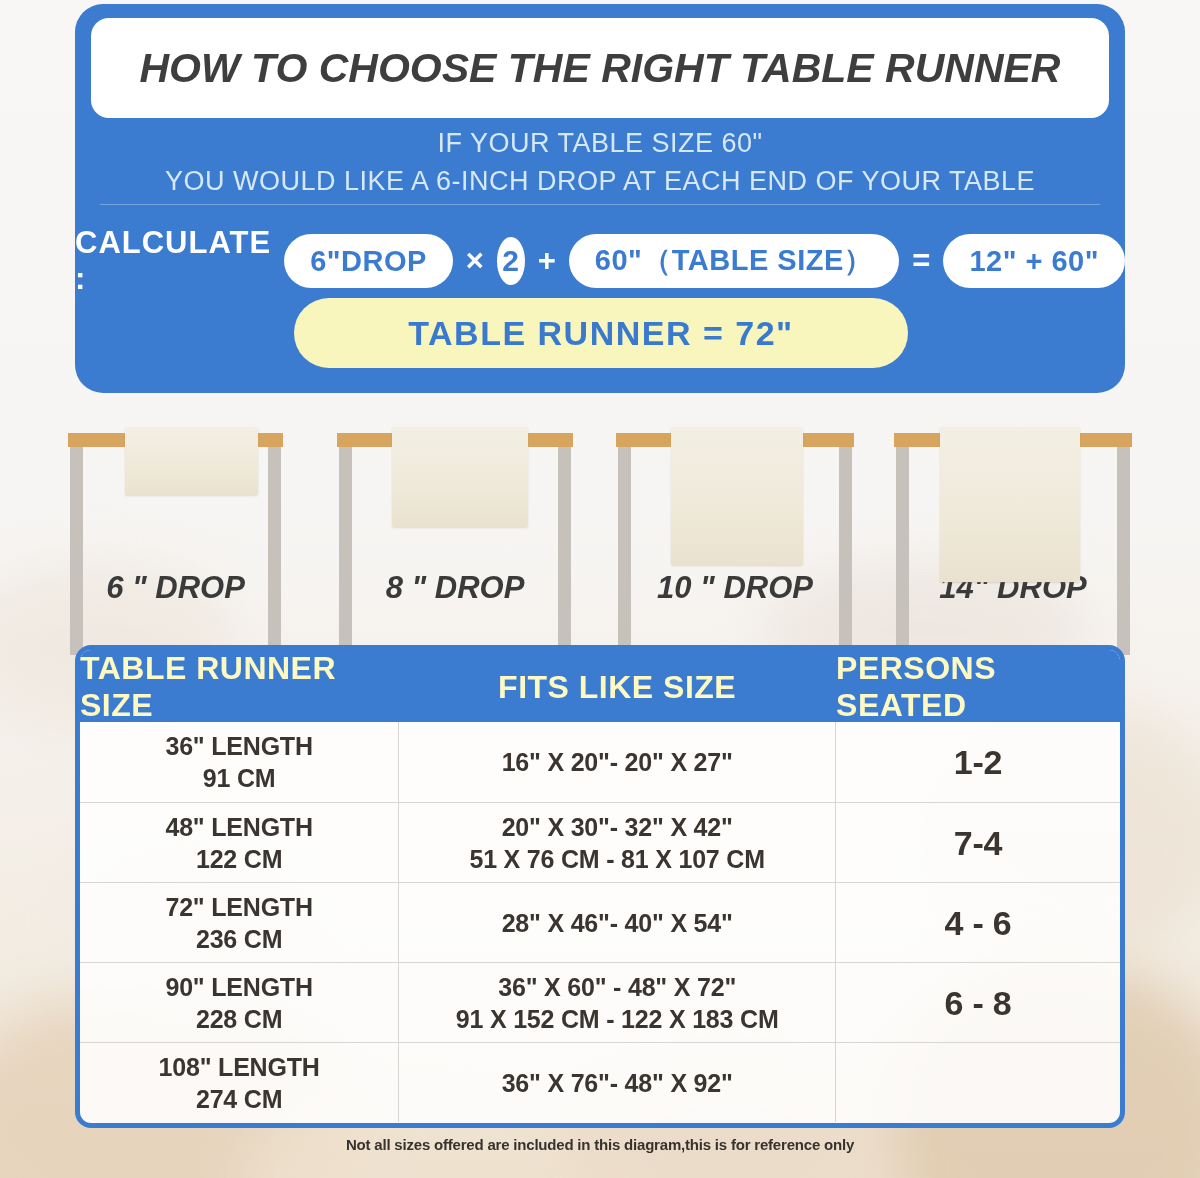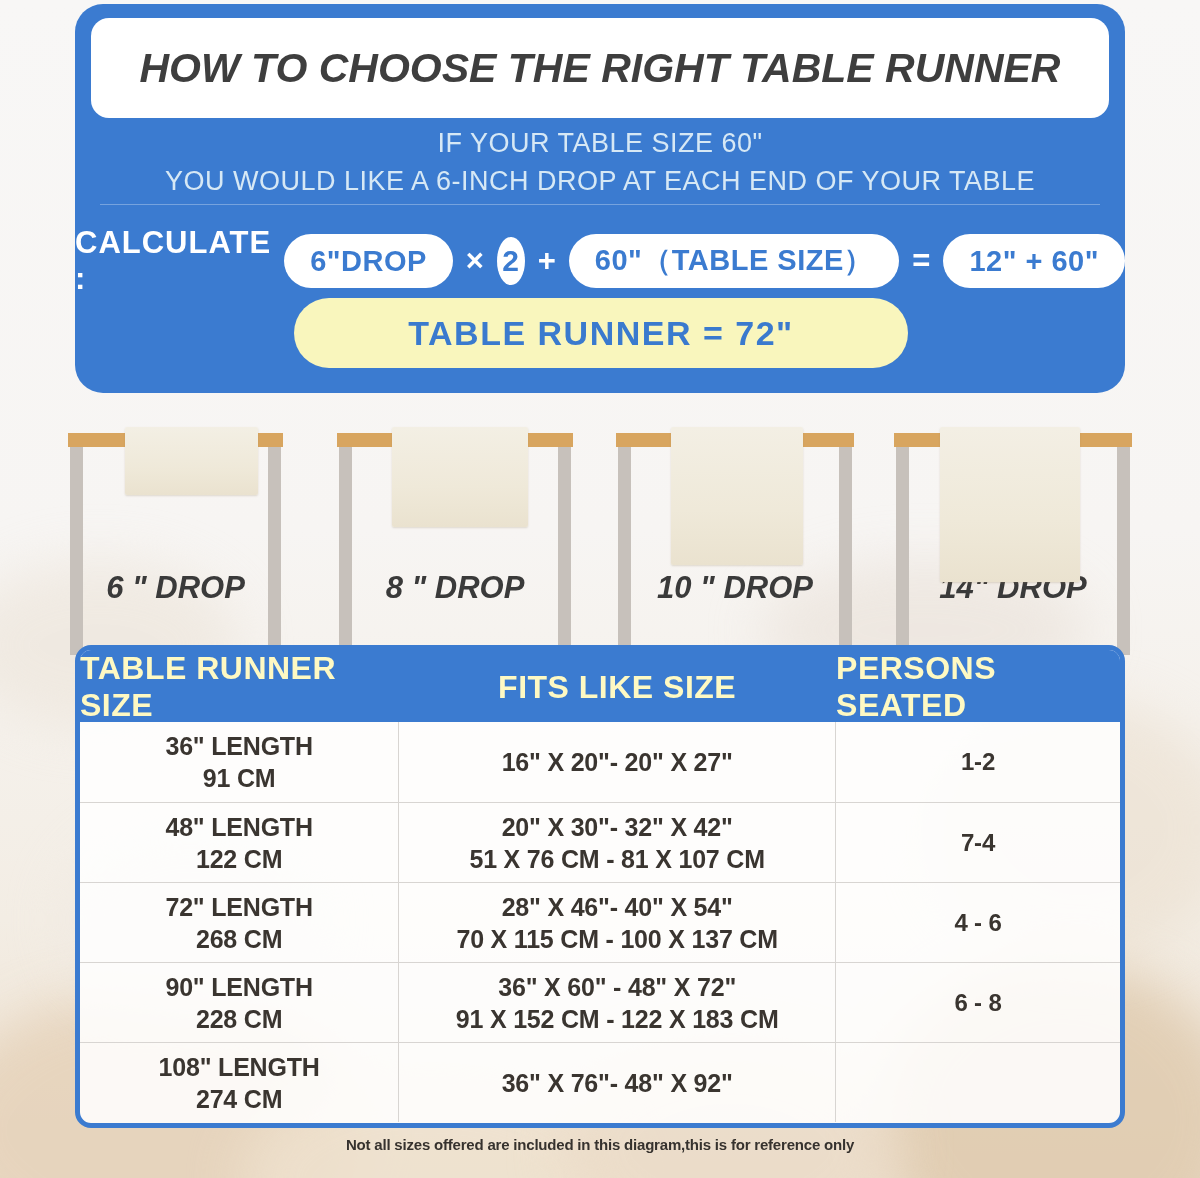--- a/index.html
+++ b/index.html
@@ -65,21 +65,21 @@
                background:rgba(255,255,255,.86); }
   .thead{ display:grid; grid-template-columns:30.6% 42.1% 27.3%; background:#3b7bd0; height:72px; }
   .thead .th{ display:flex; align-items:center; justify-content:center; color:#fef9c3;
               font-size:32px; font-weight:bold; letter-spacing:.5px; }
   .trow{ display:grid; grid-template-columns:30.6% 42.1% 27.3%; height:80px; }
   .trow + .trow{ border-top:1px solid #d8d5d2; }
   .td{ display:flex; flex-direction:column; align-items:center; justify-content:center;
        color:#3a3530; font-size:25px; font-weight:bold; line-height:32px; letter-spacing:-.2px;
        text-align:center; white-space:nowrap; }
   .td.mid{ border-left:1px solid #d8d5d2; border-right:1px solid #d8d5d2; }
-  .td.persons{ font-size:24px; }
+  .td.persons{ font-size:34px; }
 
   .footer-note{ position:absolute; left:0; right:0; top:1136px; text-align:center;
                 font-size:15px; font-weight:bold; color:#36322e; letter-spacing:-.2px; }
 </style>
 </head>
 <body>
 
 <div class="stage">
 
   <div class="blob b1"></div>
@@ -168,25 +168,24 @@
       <div class="td mid">
         <div>20" X 30"- 32" X 42"</div>
         <div>51 X 76 CM - 81 X 107 CM</div>
       </div>
       <div class="td persons">7-4</div>
     </div>
 
     <div class="trow">
       <div class="td">
         <div>72" LENGTH</div>
-        <div>268 CM</div>
+        <div>236 CM</div>
       </div>
       <div class="td mid">
         <div>28" X 46"- 40" X 54"</div>
-        <div>70 X 115 CM - 100 X 137 CM</div>
       </div>
       <div class="td persons">4 - 6</div>
     </div>
 
     <div class="trow">
       <div class="td">
         <div>90" LENGTH</div>
         <div>228 CM</div>
       </div>
       <div class="td mid">

